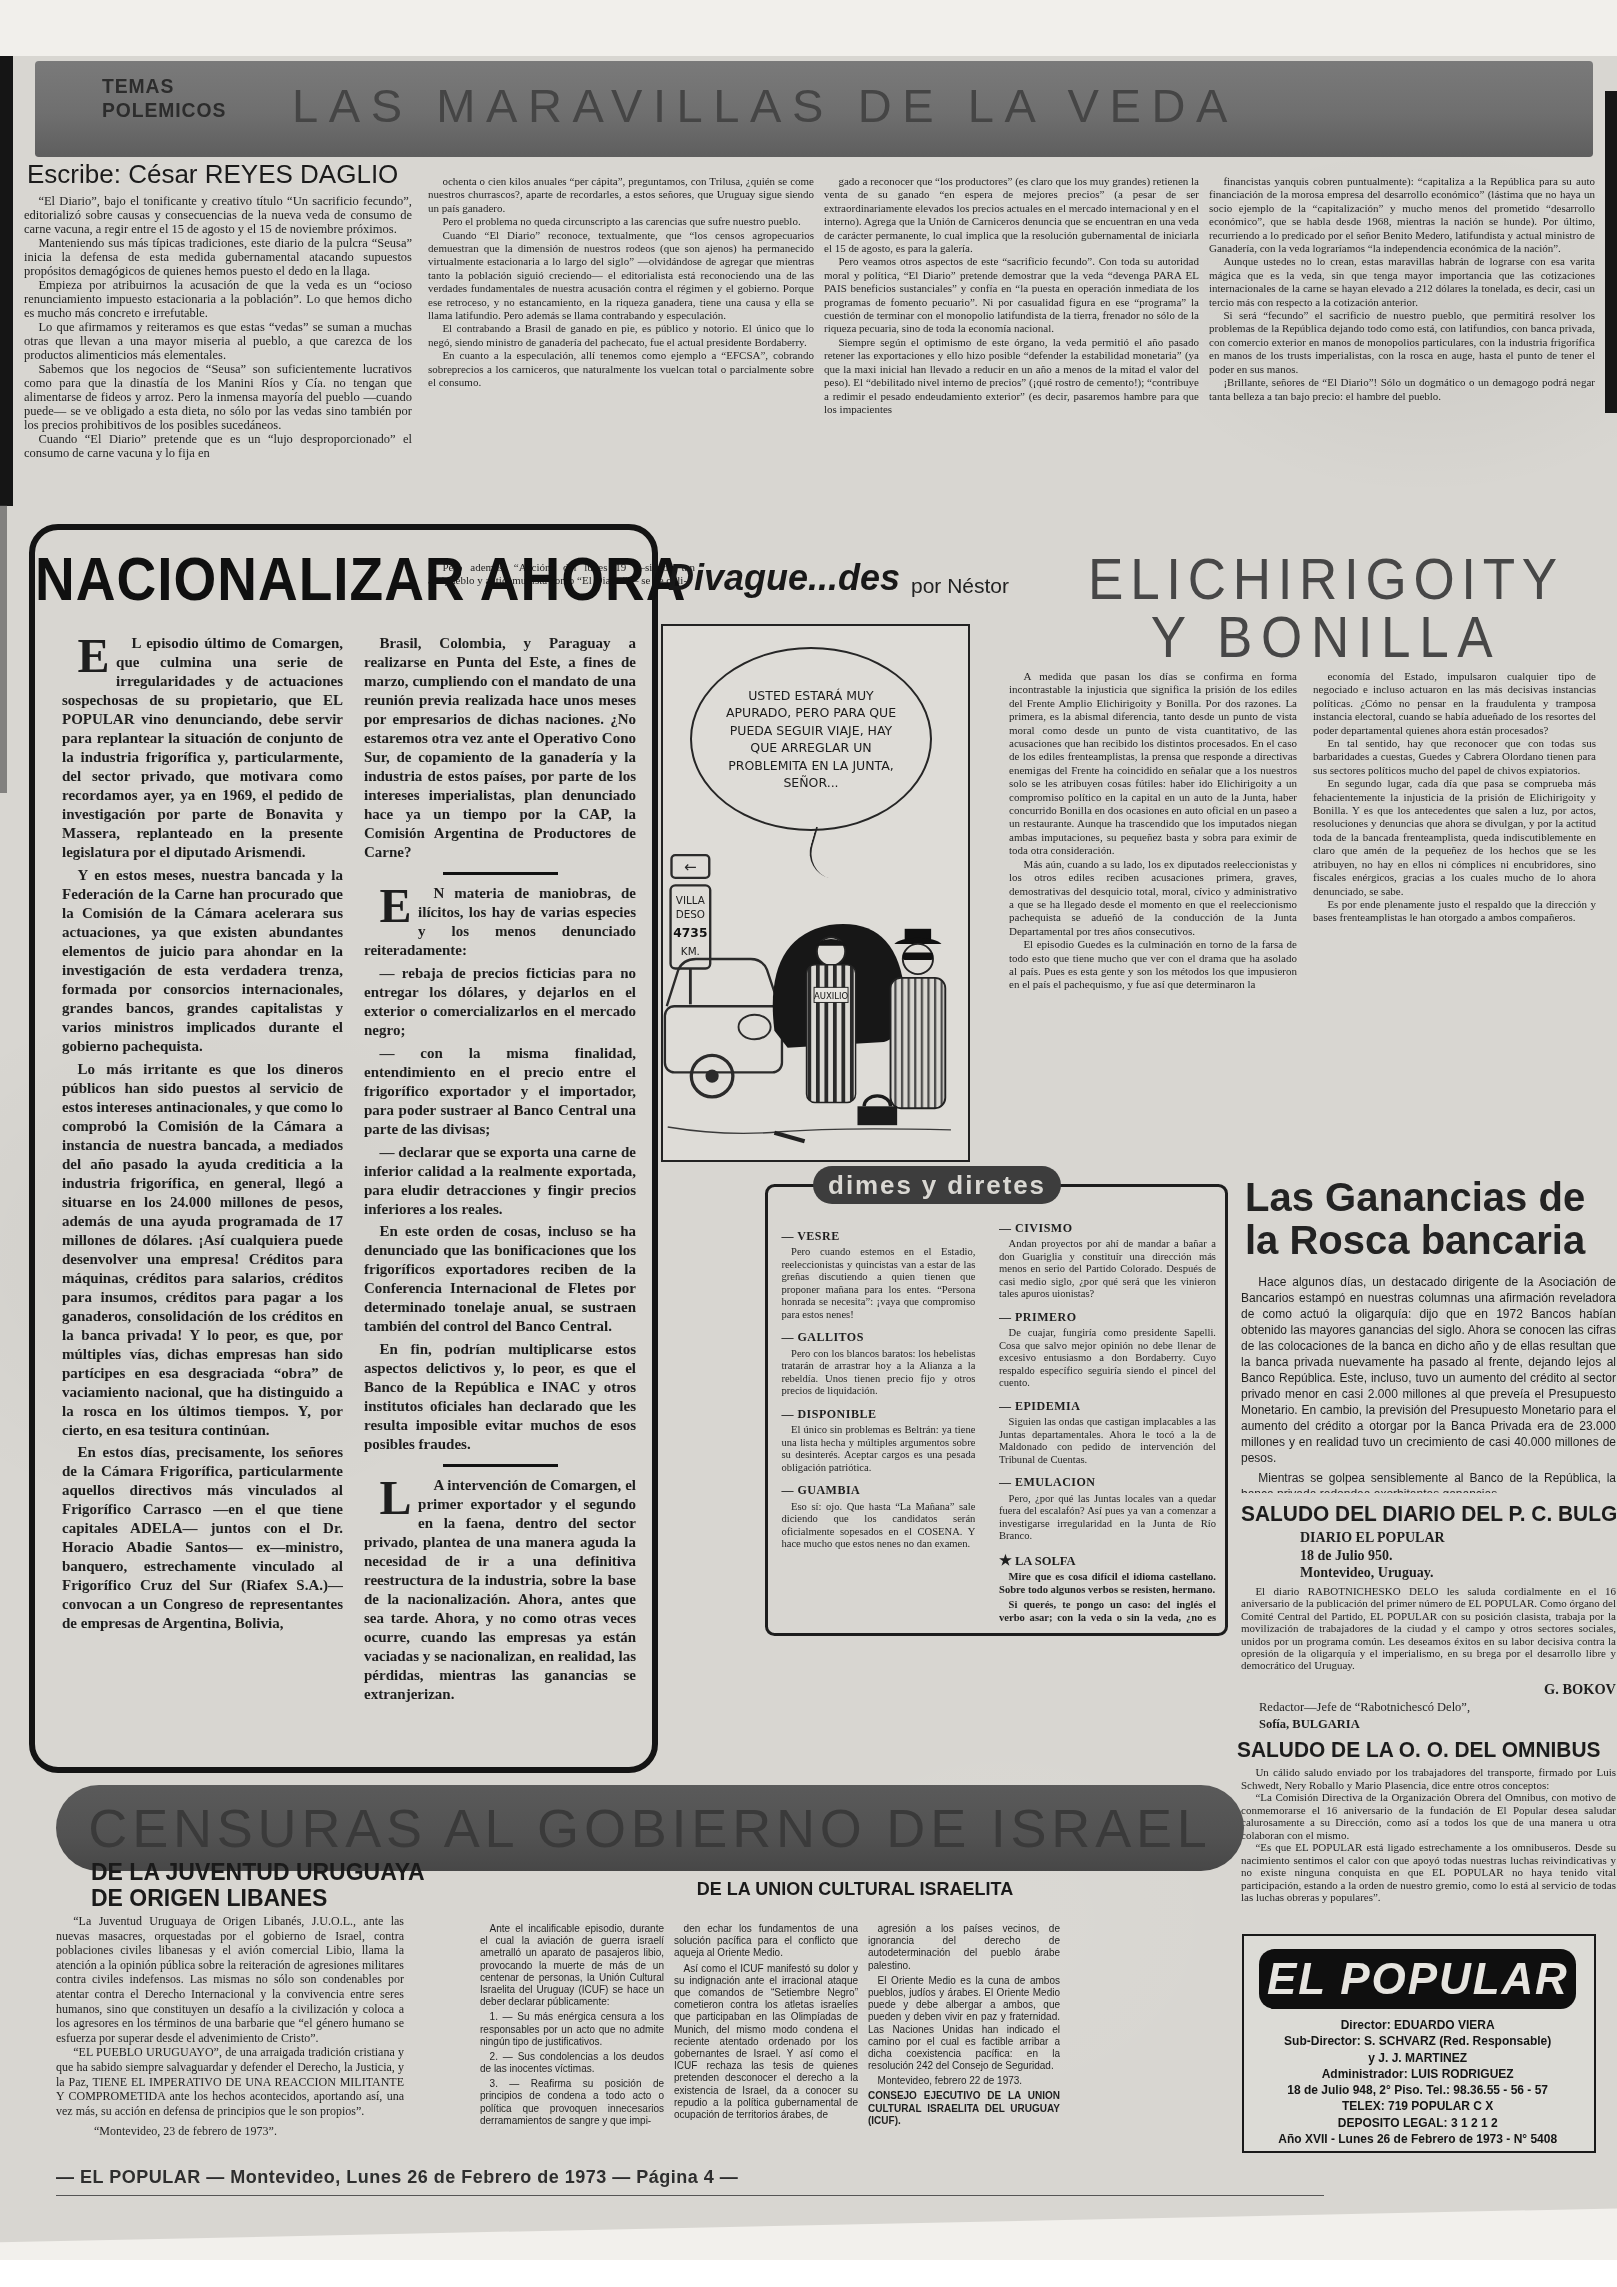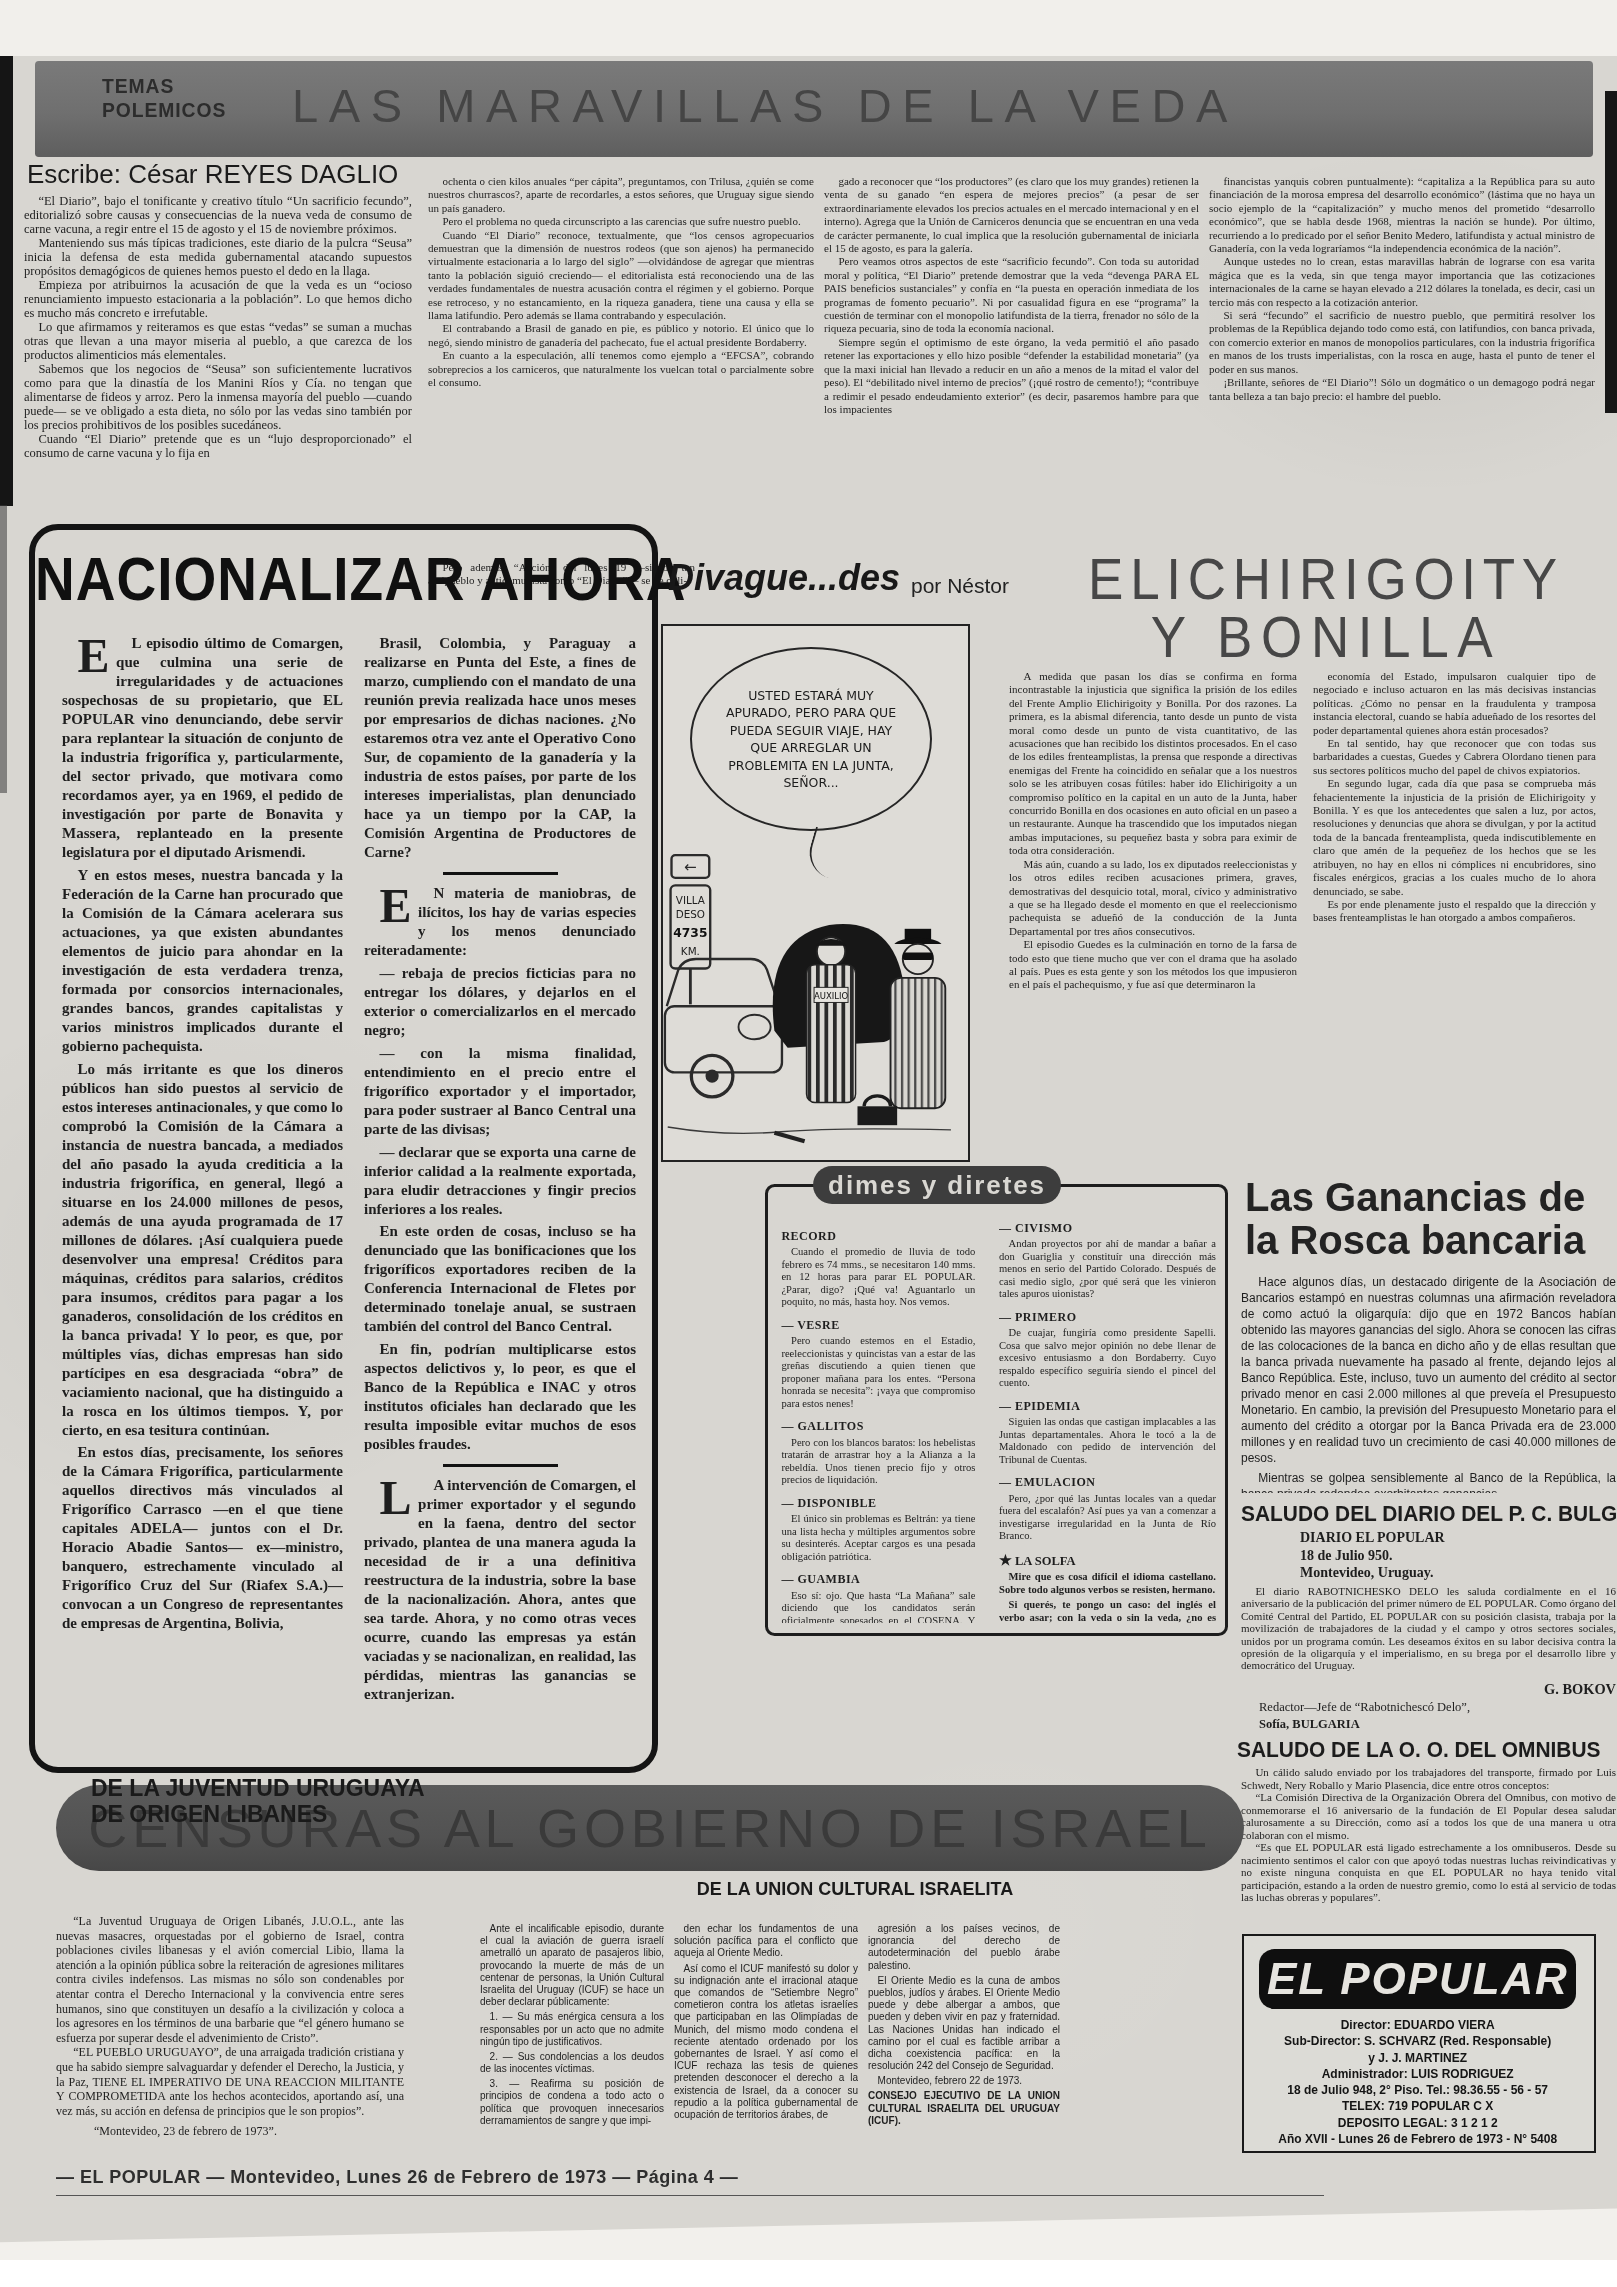--- a/index.html
+++ b/index.html
@@ -90,21 +90,21 @@
   .bulg-place{left:1259px;top:1717px;font-size:12.5px;font-weight:700;}
   .omni-head{left:1237px;top:1737px;}
   .omni-body{left:1241px;top:1766px;width:375px;height:165px;font-size:11px;line-height:12.5px;}
   .omni-body p,.bulg-body p{margin:0;text-indent:14.4px;text-align:justify;}
   
   .censuras{left:56px;top:1785px;width:1188px;height:86px;border-radius:44px;
     background:linear-gradient(#5a5a5a,var(--censur) 60%,#474747);
     display:flex;align-items:center;justify-content:center;
     font-family:"Liberation Sans",sans-serif;font-size:54px;letter-spacing:4.8px;color:#3a3a3a;font-weight:500;white-space:nowrap;}
   
-  .juol-head{left:91px;top:1776px;font-family:"Liberation Sans",sans-serif;font-weight:800;font-size:23px;line-height:1.12;color:#1a1a1a;}
+  .juol-head{left:91px;top:1860px;font-family:"Liberation Sans",sans-serif;font-weight:800;font-size:23px;line-height:1.12;color:#1a1a1a;}
   .juol-body{left:56px;top:1914px;width:348px;height:256px;font-size:12px;line-height:14.6px;}
   .juol-body p{margin:0;text-indent:17.3px;text-align:justify;}
   .juol-date{margin-top:5.8px !important;text-indent:38px !important;}
   .icuf-head{left:663px;top:1879px;width:384px;text-align:center;font-family:"Liberation Sans",sans-serif;font-weight:800;font-size:18px;color:#1a1a1a;}
   .icuf-col{top:1923px;height:257px;font-family:"Liberation Sans",sans-serif;font-size:10px;line-height:12.2px;}
   .icuf-col p{margin:0 0 2.9px;text-indent:9.6px;text-align:justify;}
   .icuf-c1{left:480px;width:184px;}
   .icuf-c2{left:674px;width:184px;}
   .icuf-c3{left:868px;width:192px;}
   .icuf-c3 p:last-child{font-weight:700;text-indent:0;}
@@ -262,24 +262,20 @@
 
   <p class="jp">economía del Estado, impulsaron cualquier tipo de negociado e incluso actuaron en las más decisivas instancias políticas. ¿Cómo no pensar en la fraudulenta y tramposa instancia electoral, cuando se había adueñado de los resortes del poder departamental quienes ahora están procesados?</p>
       <p class="jp">En tal sentido, hay que reconocer que con todas sus barbaridades a cuestas, Guedes y Cabrera Olordano tienen para sus sectores políticos mucho del papel de chivos expiatorios.</p>
       <p class="jp">En segundo lugar, cada día que pasa se comprueba más fehacientemente la injusticia de la prisión de Elichirigoity y Bonilla. Y es que los antecedentes que salen a luz, por actos, resoluciones y denuncias que ahora se divulgan, y por la actitud toda de la bancada frenteamplista, queda indiscutiblemente en claro que amén de la pequeñez de los hechos que se les atribuyen, no hay en ellos ni cómplices ni encubridores, sino fiscales enérgicos, gracias a los cuales mucho de lo ahora denunciado, se sabe.</p>
       <p class="jp">Es por ende plenamente justo el respaldo que la dirección y bases frenteamplistas le han otorgado a ambos compañeros.</p>
     </div>
 
   <div class="abs dimes-box">
     <div class="abs dimesL clip">
 
-        <section>
-          <h4>RECORD</h4>
-          <p>Cuando el promedio de lluvia de todo febrero es 74 mms., se necesitaron 140 mms. en 12 horas para parar EL POPULAR. ¿Parar, digo? ¡Qué va! Aguantarlo un poquito, no más, hasta hoy. Nos vemos.</p>
-        </section>
 
         <section>
           <h4>— VESRE</h4>
           <p>Pero cuando estemos en el Estadio, reeleccionistas y quincistas van a estar de las greñas discutiendo a quien tienen que proponer mañana para los entes. “Persona honrada se necesita”: ¡vaya que compromiso para estos nenes!</p>
         </section>
 
         <section>
           <h4>— GALLITOS</h4>
           <p>Pero con los blancos baratos: los hebelistas tratarán de arrastrar hoy a la Alianza a la rebeldía. Unos tienen precio fijo y otros precios de liquidación.</p>
         </section>

